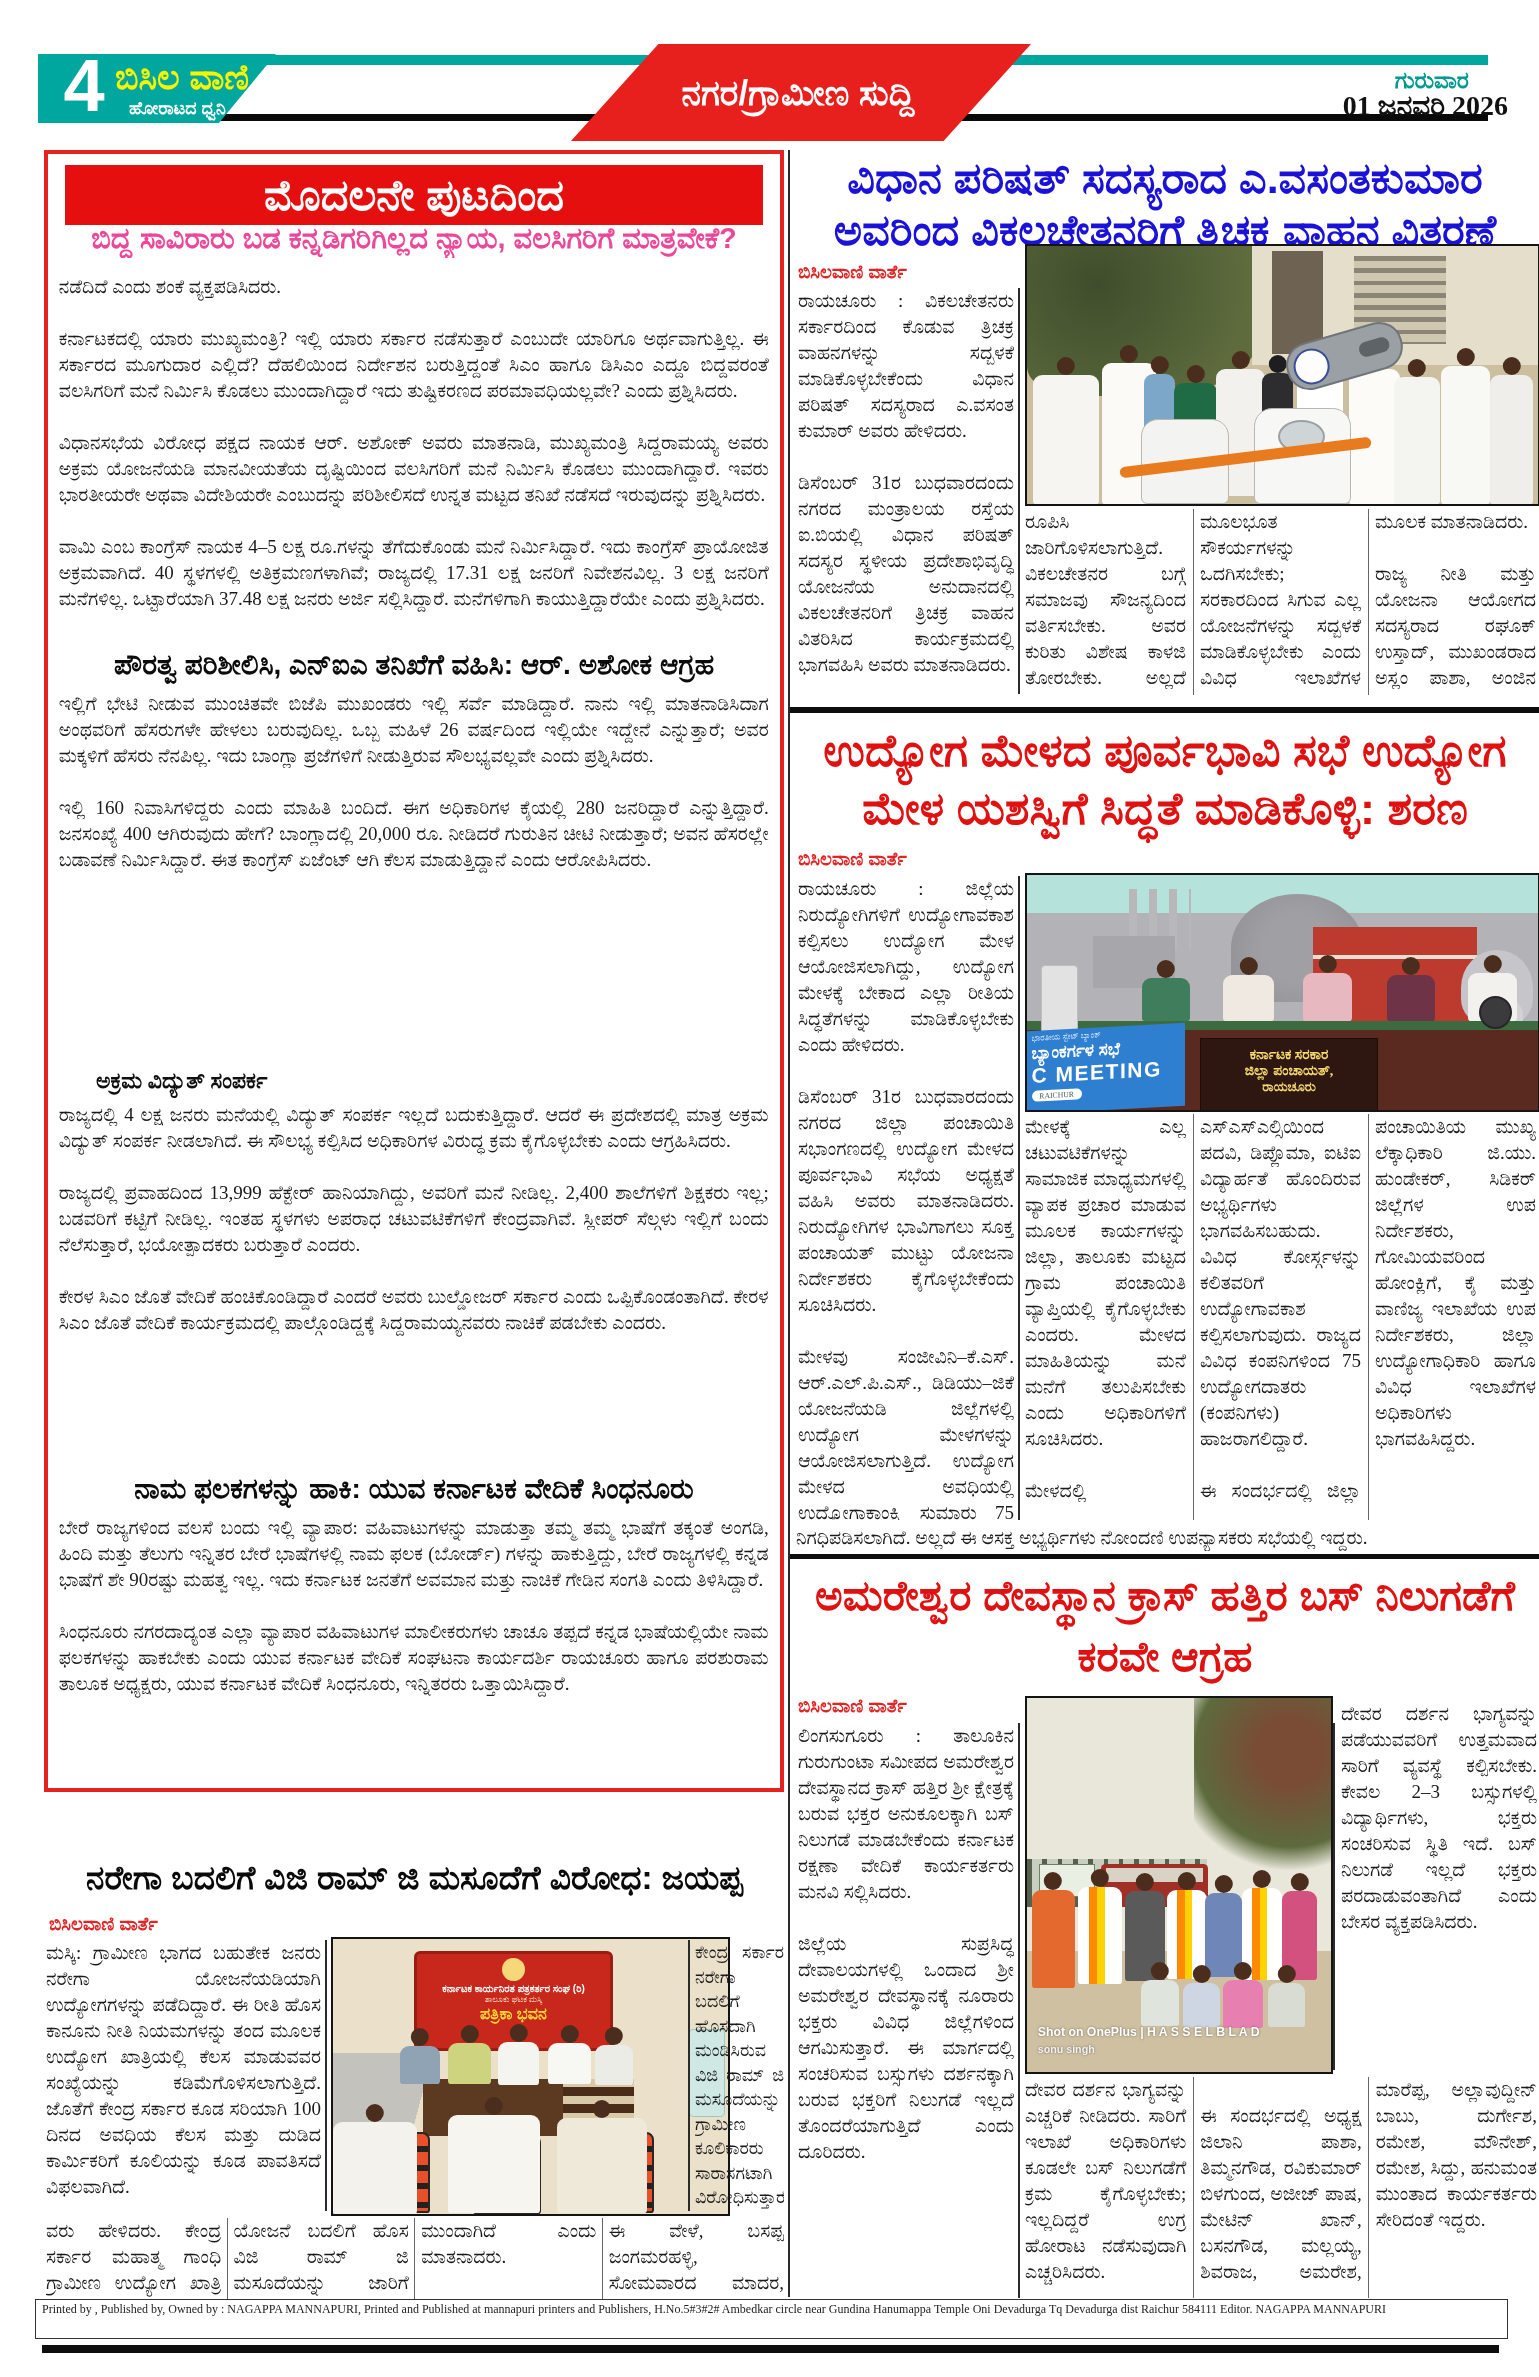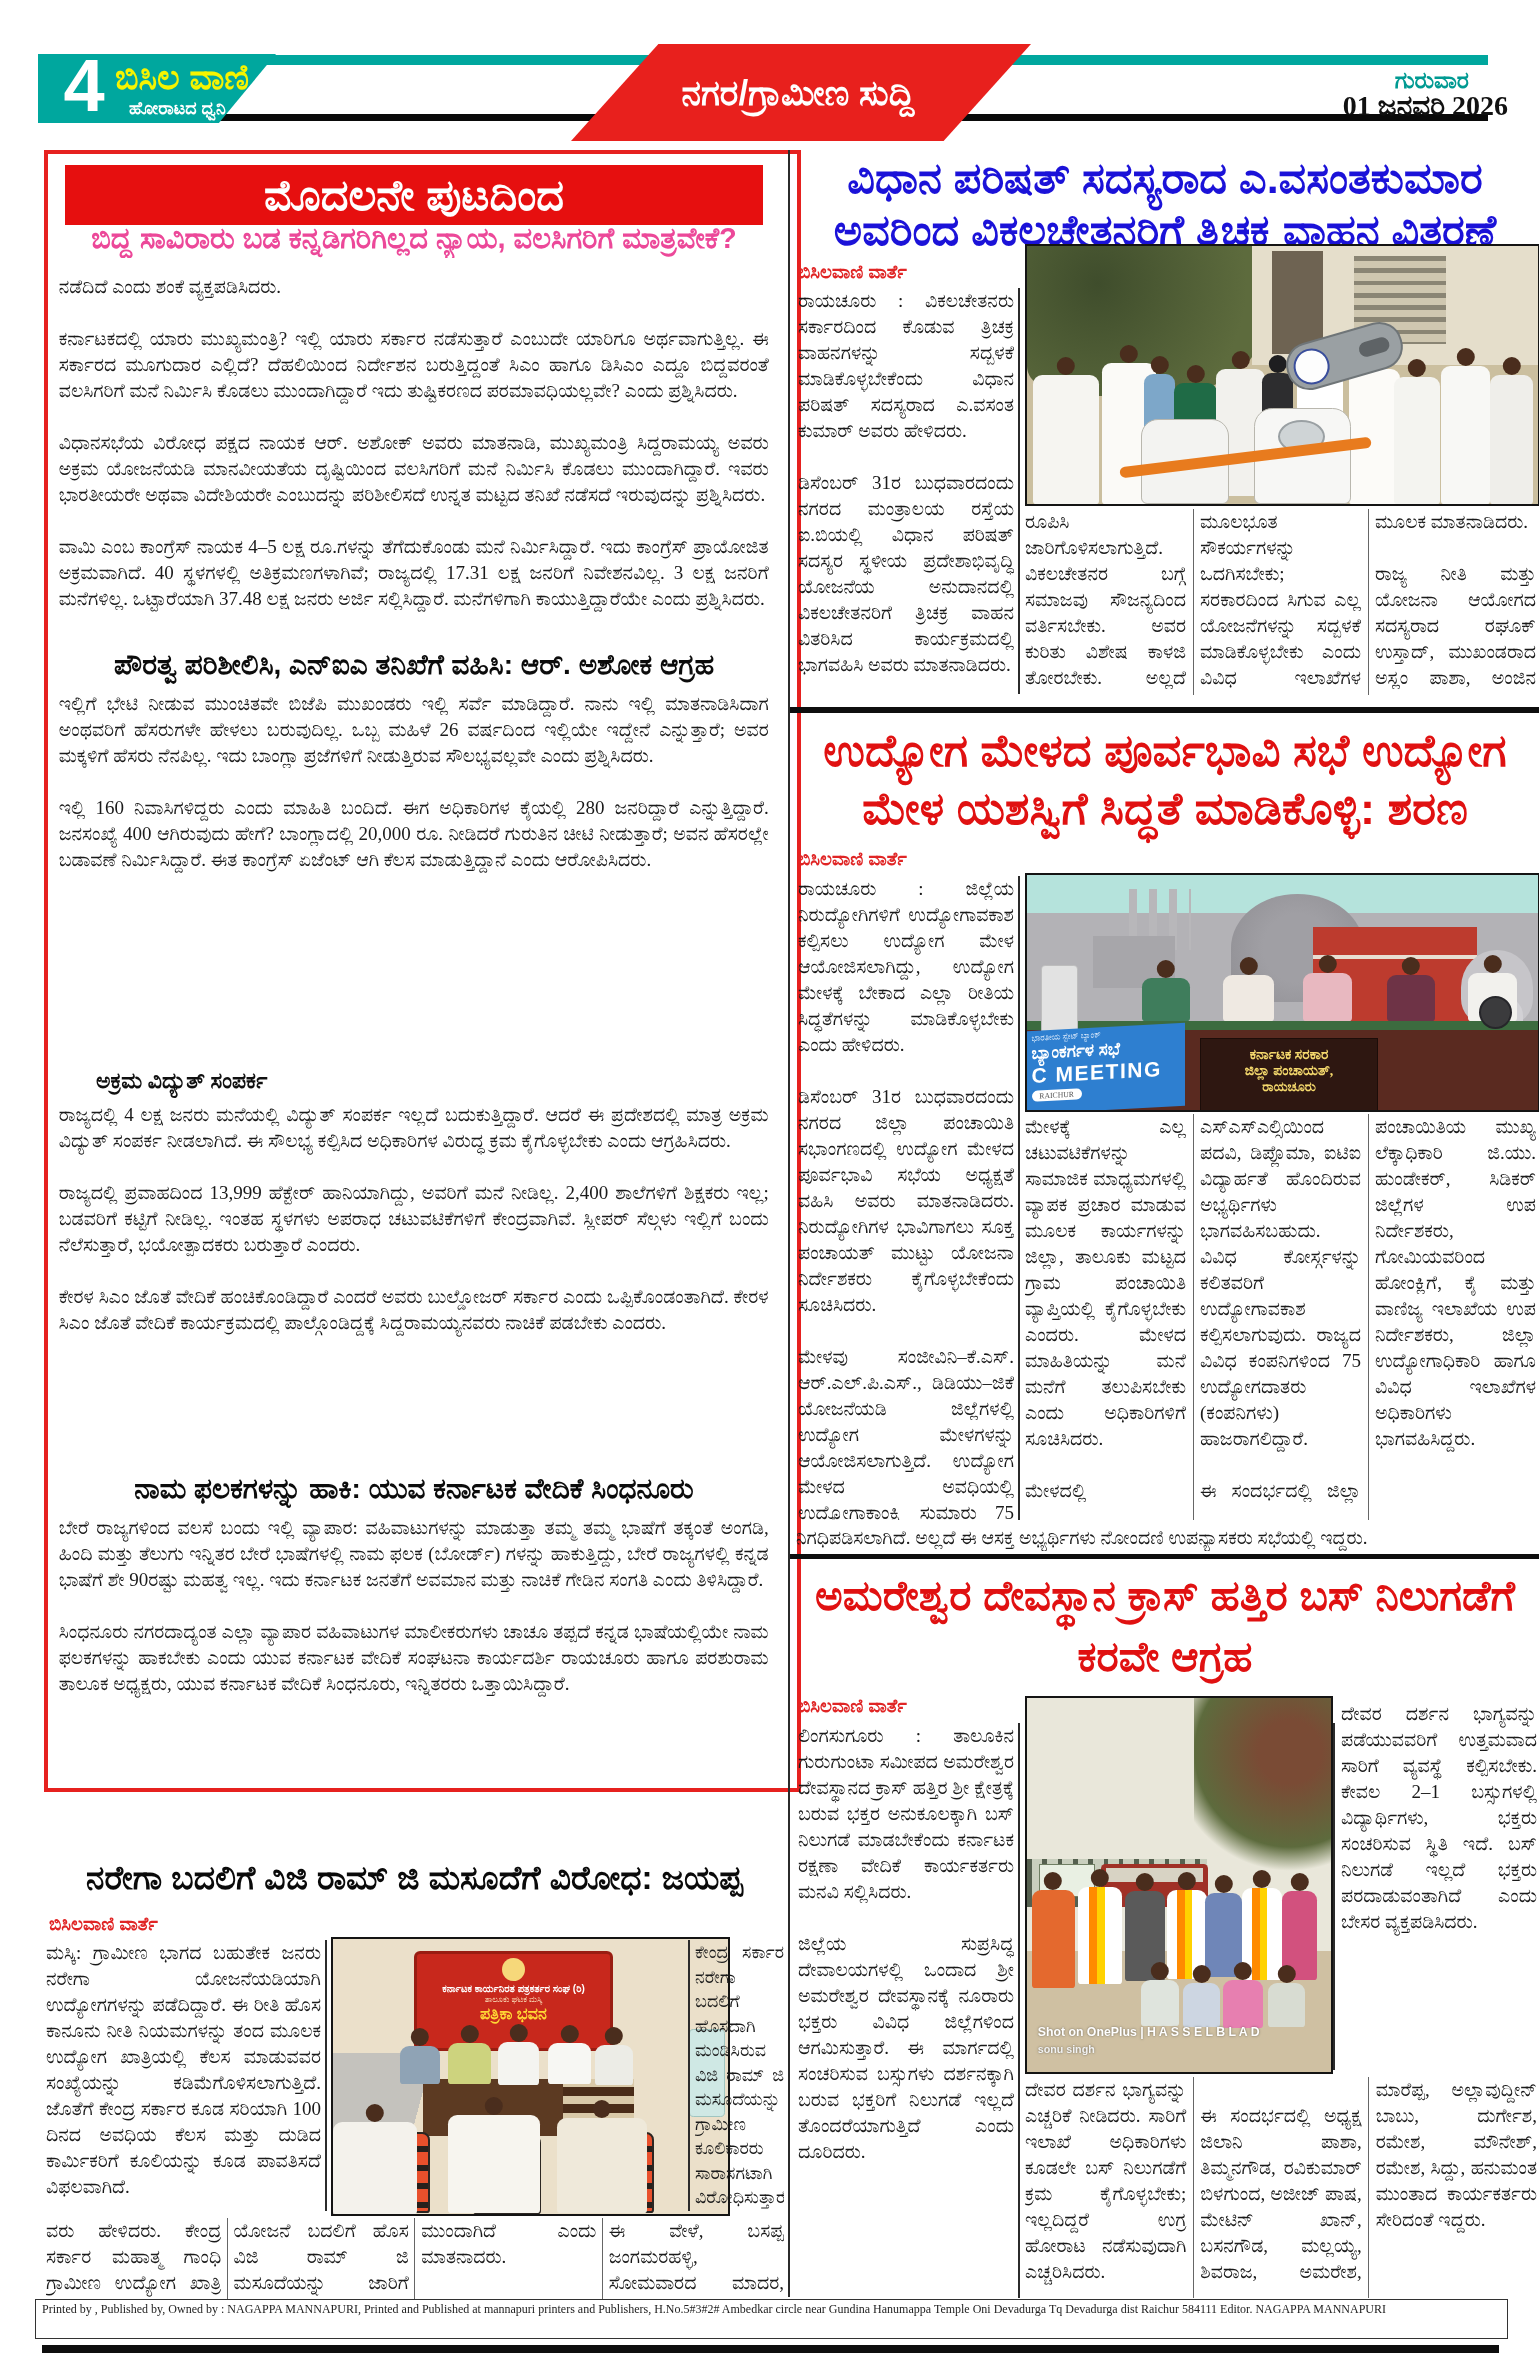--- a/index.html
+++ b/index.html
@@ -41,21 +41,21 @@
     <div class="abs" style="left:571px;top:44px;width:460px;height:97px;background:#e8201d;
                 clip-path:polygon(19% 0,100% 0,81% 100%,0 100%);"></div>
     <div class="abs" style="left:614px;top:44px;width:368px;height:97px;line-height:97px;text-align:center;
                 font-family:'Liberation Sans',sans-serif;font-size:35px;font-weight:bold;color:#ffffff;">ನಗರ/ಗ್ರಾಮೀಣ ಸುದ್ದಿ</div>
     <div class="abs" style="left:1296px;top:67px;width:173px;text-align:right;font-family:'Liberation Sans',sans-serif;
                 font-size:23px;font-weight:bold;color:#009a92;">ಗುರುವಾರ</div>
     <div class="abs" style="left:1250px;top:90px;width:258px;text-align:right;
                 font-size:28px;font-weight:bold;color:#111;">01 ಜನವರಿ 2026</div>
   </div>
 
-  <div class="abs" style="left:44px;top:150px;width:732px;height:1634px;border:4.6px solid #e6211f;padding-left:17px;">
+  <div class="abs" style="left:44px;top:150px;width:732px;height:1634px;border:4.6px solid #e6211f;">
     <div class="abs headline" style="left:17px;top:10.7px;width:698px;height:60px;line-height:60px;background:#e60f0f;color:#fff;font-size:43px;">ಮೊದಲನೇ ಪುಟದಿಂದ</div>
     <div class="abs headline" style="left:1.5px;top:66px;width:729px;height:38px;color:#ec4899;font-size:29px;line-height:37px;">ಬಿದ್ದ ಸಾವಿರಾರು ಬಡ ಕನ್ನಡಿಗರಿಗಿಲ್ಲದ ನ್ಯಾಯ, ವಲಸಿಗರಿಗೆ ಮಾತ್ರವೇಕೆ?</div>
     <div class="abs body-text" style="left:10.7px;top:120px;width:710px;height:370px;">ನಡೆದಿದೆ ಎಂದು ಶಂಕೆ ವ್ಯಕ್ತಪಡಿಸಿದರು.
 
 ಕರ್ನಾಟಕದಲ್ಲಿ ಯಾರು ಮುಖ್ಯಮಂತ್ರಿ? ಇಲ್ಲಿ ಯಾರು ಸರ್ಕಾರ ನಡೆಸುತ್ತಾರೆ ಎಂಬುದೇ ಯಾರಿಗೂ ಅರ್ಥವಾಗುತ್ತಿಲ್ಲ. ಈ ಸರ್ಕಾರದ ಮೂಗುದಾರ ಎಲ್ಲಿದೆ? ದೆಹಲಿಯಿಂದ ನಿರ್ದೇಶನ ಬರುತ್ತಿದ್ದಂತೆ ಸಿಎಂ ಹಾಗೂ ಡಿಸಿಎಂ ಎದ್ದೂ ಬಿದ್ದವರಂತೆ ವಲಸಿಗರಿಗೆ ಮನೆ ನಿರ್ಮಿಸಿ ಕೊಡಲು ಮುಂದಾಗಿದ್ದಾರೆ ಇದು ತುಷ್ಟಿಕರಣದ ಪರಮಾವಧಿಯಲ್ಲವೇ? ಎಂದು ಪ್ರಶ್ನಿಸಿದರು.
 
 ವಿಧಾನಸಭೆಯ ವಿರೋಧ ಪಕ್ಷದ ನಾಯಕ ಆರ್. ಅಶೋಕ್ ಅವರು ಮಾತನಾಡಿ, ಮುಖ್ಯಮಂತ್ರಿ ಸಿದ್ದರಾಮಯ್ಯ ಅವರು ಅಕ್ರಮ ಯೋಜನೆಯಡಿ ಮಾನವೀಯತೆಯ ದೃಷ್ಟಿಯಿಂದ ವಲಸಿಗರಿಗೆ ಮನೆ ನಿರ್ಮಿಸಿ ಕೊಡಲು ಮುಂದಾಗಿದ್ದಾರೆ. ಇವರು ಭಾರತೀಯರೇ ಅಥವಾ ವಿದೇಶಿಯರೇ ಎಂಬುದನ್ನು ಪರಿಶೀಲಿಸದೆ ಉನ್ನತ ಮಟ್ಟದ ತನಿಖೆ ನಡೆಸದೆ ಇರುವುದನ್ನು ಪ್ರಶ್ನಿಸಿದರು.
 
 ವಾಮಿ ಎಂಬ ಕಾಂಗ್ರೆಸ್ ನಾಯಕ 4–5 ಲಕ್ಷ ರೂ.ಗಳನ್ನು ತೆಗೆದುಕೊಂಡು ಮನೆ ನಿರ್ಮಿಸಿದ್ದಾರೆ. ಇದು ಕಾಂಗ್ರೆಸ್ ಪ್ರಾಯೋಜಿತ ಅಕ್ರಮವಾಗಿದೆ. 40 ಸ್ಥಳಗಳಲ್ಲಿ ಅತಿಕ್ರಮಣಗಳಾಗಿವೆ; ರಾಜ್ಯದಲ್ಲಿ 17.31 ಲಕ್ಷ ಜನರಿಗೆ ನಿವೇಶನವಿಲ್ಲ. 3 ಲಕ್ಷ ಜನರಿಗೆ ಮನೆಗಳಿಲ್ಲ. ಒಟ್ಟಾರೆಯಾಗಿ 37.48 ಲಕ್ಷ ಜನರು ಅರ್ಜಿ ಸಲ್ಲಿಸಿದ್ದಾರೆ. ಮನೆಗಳಿಗಾಗಿ ಕಾಯುತ್ತಿದ್ದಾರೆಯೇ ಎಂದು ಪ್ರಶ್ನಿಸಿದರು.</div>
     <div class="abs headline" style="left:1.5px;top:492px;width:729px;height:38px;color:#0c0c0c;font-size:28px;line-height:37px;">ಪೌರತ್ವ ಪರಿಶೀಲಿಸಿ, ಎನ್ಐಎ ತನಿಖೆಗೆ ವಹಿಸಿ: ಆರ್. ಅಶೋಕ ಆಗ್ರಹ</div>
@@ -231,21 +231,21 @@
     <i class="fig" style="left:255px;top:193px;width:35px;height:89px;--s:#d2517e;"></i>
     <i class="fig" style="left:114px;top:282px;width:38px;height:46px;--s:#dfe4dd;"></i>
     <i class="fig" style="left:156px;top:285px;width:37px;height:44px;--s:#cdd6e2;"></i>
     <i class="fig" style="left:196px;top:282px;width:40px;height:48px;--s:#e77fb0;"></i>
     <i class="fig" style="left:241px;top:285px;width:37px;height:44px;--s:#d8dcd2;"></i>
     <div class="abs" style="left:10.7px;top:327px;color:#ffffff;font-size:12.3px;font-weight:bold;font-family:'Liberation Sans',sans-serif;text-shadow:0 0 2.3px rgba(0,0,0,.5);">Shot on OnePlus | H A S S E L B L A D</div>
     <div class="abs" style="left:10.7px;top:345px;color:#f2f2f2;font-size:10.7px;font-weight:bold;font-family:'Liberation Sans',sans-serif;text-shadow:0 0 2.3px rgba(0,0,0,.5);">sonu singh</div>
   </div>
 
   <div class="abs vrule" style="left:1333px;top:1723px;height:347px;"></div>
-  <div class="abs body-text" style="left:1341px;top:1701px;width:196px;height:368px;">ದೇವರ ದರ್ಶನ ಭಾಗ್ಯವನ್ನು ಪಡೆಯುವವರಿಗೆ ಉತ್ತಮವಾದ ಸಾರಿಗೆ ವ್ಯವಸ್ಥೆ ಕಲ್ಪಿಸಬೇಕು. ಕೇವಲ 2–1 ಬಸ್ಸುಗಳಲ್ಲಿ ವಿದ್ಯಾರ್ಥಿಗಳು, ಭಕ್ತರು ಸಂಚರಿಸುವ ಸ್ಥಿತಿ ಇದೆ. ಬಸ್ ನಿಲುಗಡೆ ಇಲ್ಲದೆ ಭಕ್ತರು ಪರದಾಡುವಂತಾಗಿದೆ ಎಂದು ಬೇಸರ ವ್ಯಕ್ತಪಡಿಸಿದರು.</div>
+  <div class="abs body-text" style="left:1341px;top:1701px;width:196px;height:368px;">ದೇವರ ದರ್ಶನ ಭಾಗ್ಯವನ್ನು ಪಡೆಯುವವರಿಗೆ ಉತ್ತಮವಾದ ಸಾರಿಗೆ ವ್ಯವಸ್ಥೆ ಕಲ್ಪಿಸಬೇಕು. ಕೇವಲ 2–3 ಬಸ್ಸುಗಳಲ್ಲಿ ವಿದ್ಯಾರ್ಥಿಗಳು, ಭಕ್ತರು ಸಂಚರಿಸುವ ಸ್ಥಿತಿ ಇದೆ. ಬಸ್ ನಿಲುಗಡೆ ಇಲ್ಲದೆ ಭಕ್ತರು ಪರದಾಡುವಂತಾಗಿದೆ ಎಂದು ಬೇಸರ ವ್ಯಕ್ತಪಡಿಸಿದರು.</div>
   <div class="abs body-text cols3" style="left:1025px;top:2077px;width:512px;height:221px;">ದೇವರ ದರ್ಶನ ಭಾಗ್ಯವನ್ನು ಎಚ್ಚರಿಕೆ ನೀಡಿದರು. ಸಾರಿಗೆ ಇಲಾಖೆ ಅಧಿಕಾರಿಗಳು ಕೂಡಲೇ ಬಸ್ ನಿಲುಗಡೆಗೆ ಕ್ರಮ ಕೈಗೊಳ್ಳಬೇಕು; ಇಲ್ಲದಿದ್ದರೆ ಉಗ್ರ ಹೋರಾಟ ನಡೆಸುವುದಾಗಿ ಎಚ್ಚರಿಸಿದರು.
 
 ಈ ಸಂದರ್ಭದಲ್ಲಿ ಅಧ್ಯಕ್ಷ ಜಿಲಾನಿ ಪಾಶಾ, ತಿಮ್ಮನಗೌಡ, ರವಿಕುಮಾರ್ ಬಿಳಗುಂದ, ಅಜೀಜ್ ಪಾಷ, ಮೇಟಿನ್ ಖಾನ್, ಬಸನಗೌಡ, ಮಲ್ಲಯ್ಯ, ಶಿವರಾಜ, ಅಮರೇಶ, ಮಾರೆಪ್ಪ, ಅಲ್ಲಾವುದ್ದೀನ್ ಬಾಬು, ದುರ್ಗೇಶ, ರಮೇಶ, ಮೌನೇಶ್, ರಮೇಶ, ಸಿದ್ದು, ಹನುಮಂತ ಮುಂತಾದ ಕಾರ್ಯಕರ್ತರು ಸೇರಿದಂತೆ ಇದ್ದರು.</div>
 
   <div class="abs" style="left:35px;top:2299px;width:1471px;height:38px;border:0.8px solid #333;">
     <div style="font-size:12px;color:#222;padding:1.5px 6.1px;white-space:nowrap;overflow:hidden;">Printed by ,  Published by, Owned by :  NAGAPPA MANNAPURI,  Printed  and Published at mannapuri printers and Publishers,  H.No.5#3#2#  Ambedkar circle near Gundina Hanumappa Temple Oni Devadurga Tq Devadurga dist Raichur 584111 Editor. NAGAPPA MANNAPURI</div>
   </div>
   <div class="abs hrule" style="left:42px;top:2345px;width:1457px;height:8.4px;"></div>
 
 </div>

